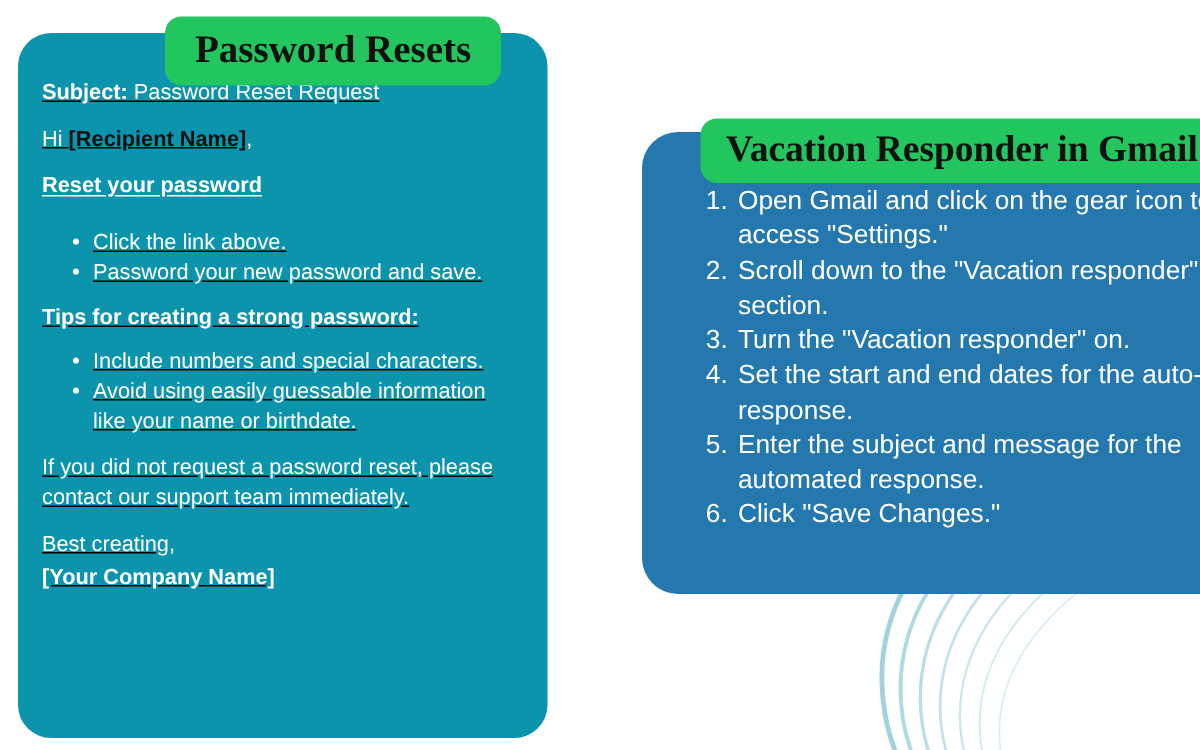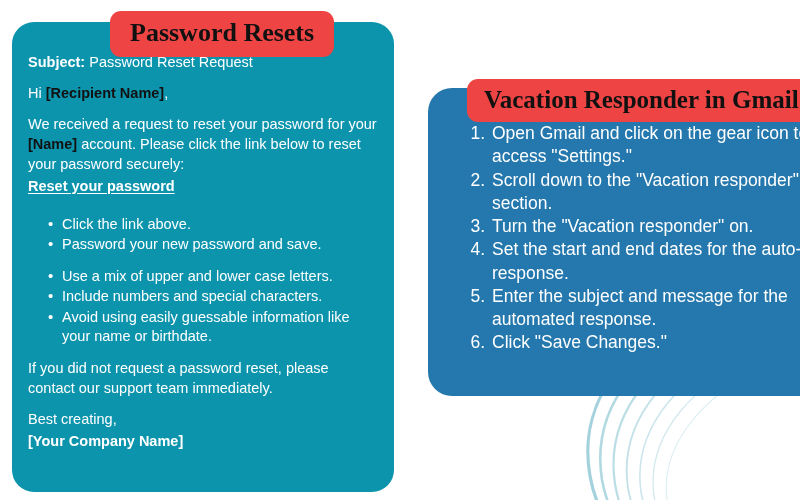--- a/index.html
+++ b/index.html
@@ -30,46 +30,47 @@
     width: 260px;
     height: 260px;
     pointer-events: none;
   }
 
   
   .panel-left {
     position: absolute;
     left: 12px;
     top: 22px;
-    width: 382px;
+    width: 353px;
     height: 470px;
     background: #0d94ad;
     border-radius: 22px;
     box-sizing: border-box;
     padding: 30px 16px 10px 16px;
+    text-decoration: underline;
   }
 
   
   .panel-right {
     position: absolute;
     left: 408px;
     top: 88px;
     width: 430px;
     height: 308px;
     background: #2478ad;
     border-radius: 24px;
     box-sizing: border-box;
     padding: 34px 22px 10px 22px;
     margin-left: 20px;
   }
 
   
   .badge {
     position: absolute;
-    background: #ef4444;
+    background: #22c55e;
     color: #111111;
     font-family: "Liberation Serif", serif;
     font-weight: bold;
     border-radius: 11px;
     text-align: center;
     white-space: nowrap;
     line-height: 1;
     z-index: 5;
   }
   .badge-left {
@@ -179,35 +180,32 @@
 
     <p class="para">
       <span class="b">Subject:</span>
       <span>Password Reset Request</span>
     </p>
 
     <p class="para">
       <span>Hi </span><span class="b-dark">[Recipient Name]</span><span>,</span>
     </p>
 
-    <p class="para-tight">
-      <span>We received a request to reset your password for your </span><span class="b-dark">[Name]</span><span> account. Please click the link below to reset your password securely:</span>
-    </p>
 
     <div class="blk">
       <a class="link" href="#">Reset your password</a>
     </div>
 
     <ul>
       <li>Click the link above.</li>
       <li>Password your new password and save.</li>
     </ul>
 
+    <div class="head">Tips for creating a strong password:</div>
     <ul>
-      <li>Use a mix of upper and lower case letters.</li>
       <li>Include numbers and special characters.</li>
       <li>Avoid using easily guessable information like your name or birthdate.</li>
     </ul>
 
     <p class="para">If you did not request a password reset, please contact our support team immediately.</p>
 
     <p class="para-tight">Best creating,</p>
     <p class="b-dark">[Your Company Name]</p>
   </div>
 

